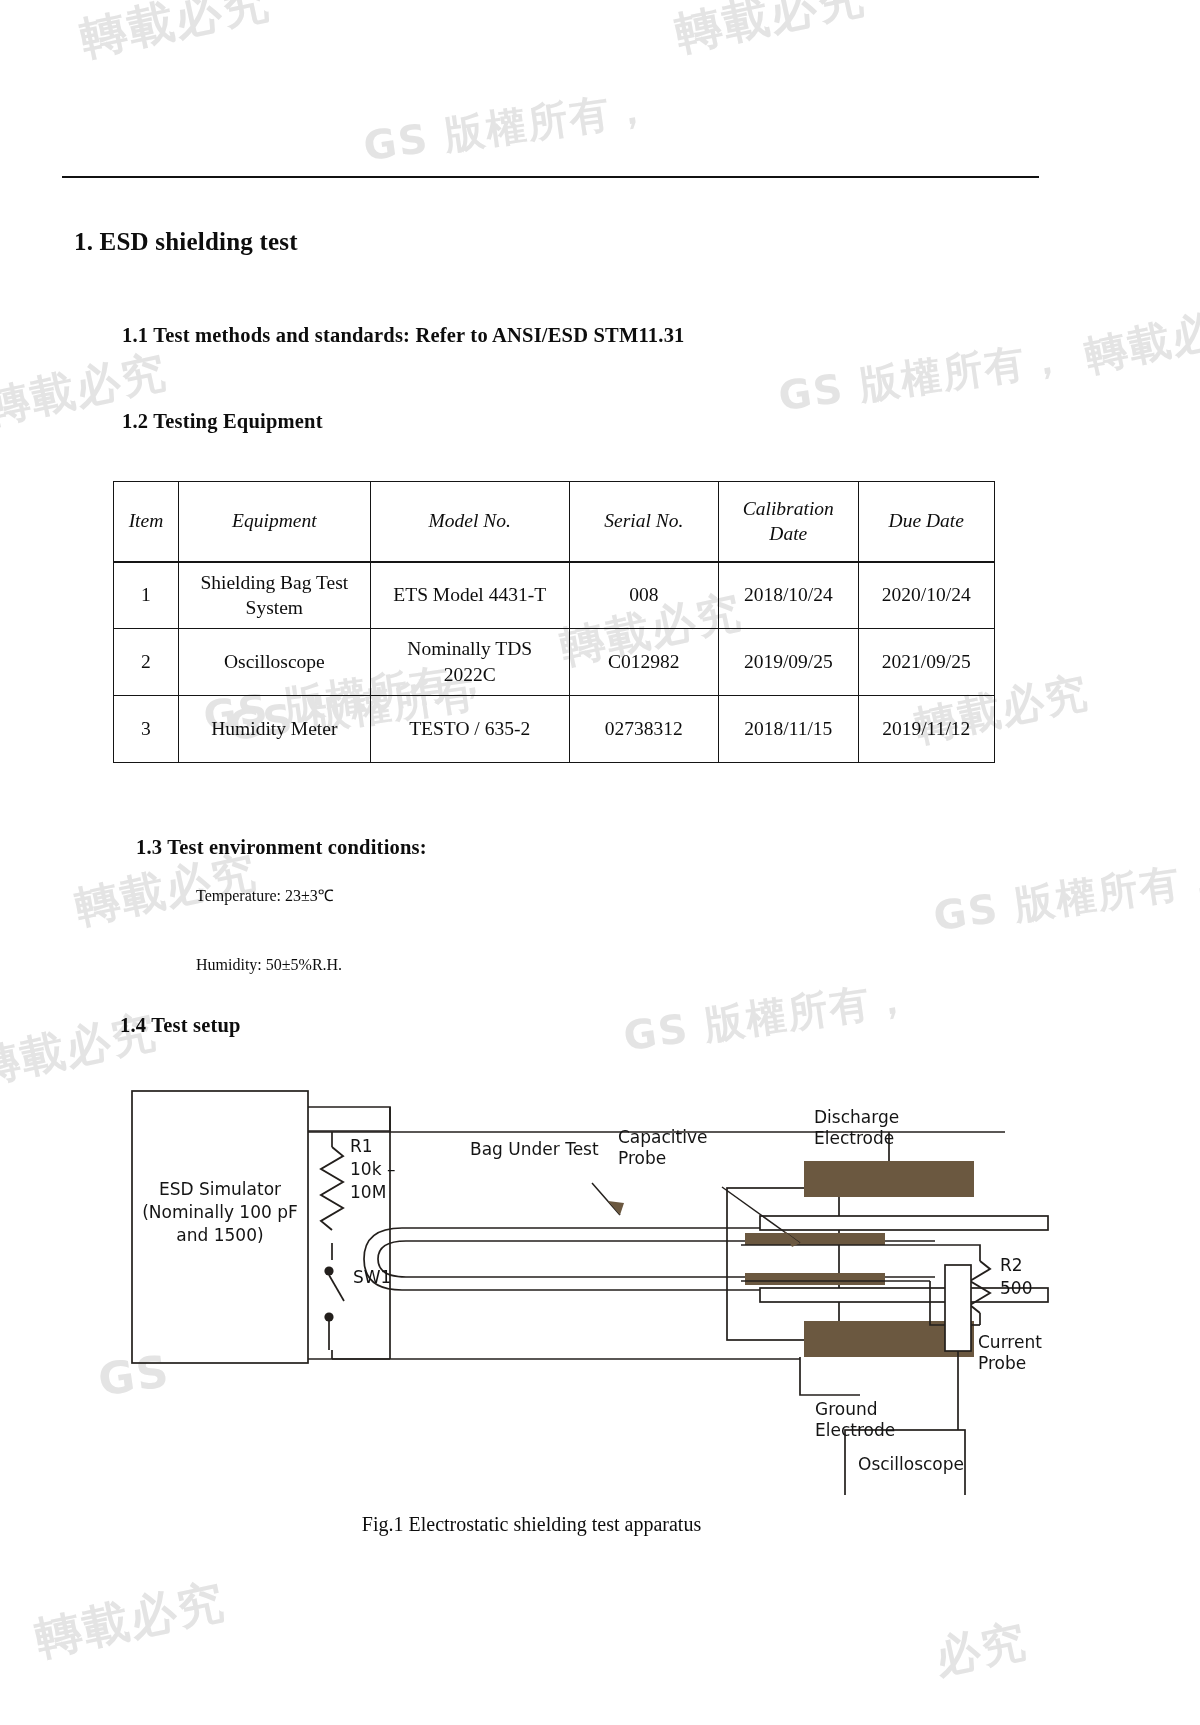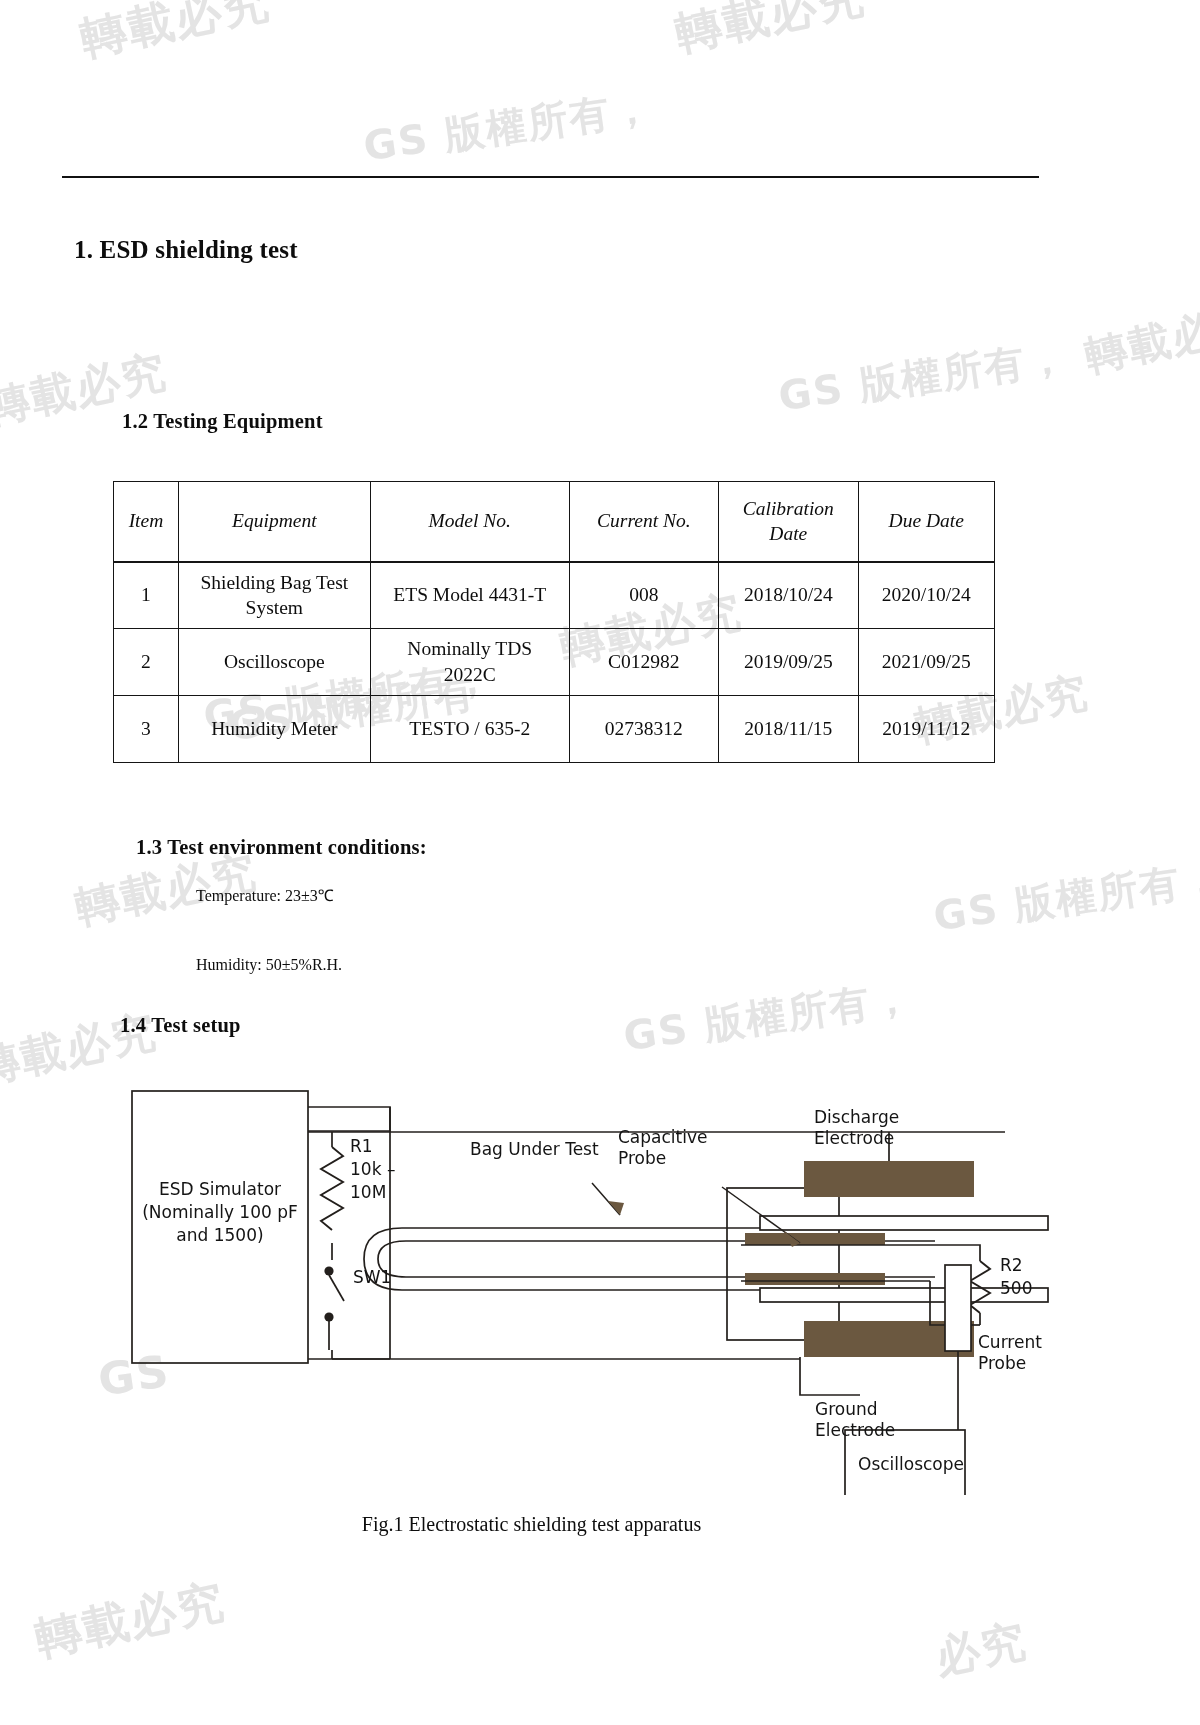--- a/index.html
+++ b/index.html
@@ -33,21 +33,21 @@
   #page { position:absolute; inset:0; z-index:10; }
 
   .rule {
     position:absolute;
     left:62px; top:176px; width:977px;
     border-top:2.5px solid #111;
   }
 
   .h1 {
     position:absolute;
-    left:74px; top:236px;
+    left:74px; top:228px;
     font-size:25px; font-weight:bold;
     letter-spacing:.2px;
   }
   .h2 {
     position:absolute;
     font-size:20.5px; font-weight:bold;
     letter-spacing:.2px;
   }
   #h-11 { left:122px; top:324px; }
   #h-12 { left:122px; top:410px; }
@@ -124,29 +124,30 @@
     <div class="wm" style="left: 30px; top: 1610px; font-size: 46px; color: rgb(228, 228, 228); transform: rotate(-12deg);">轉載必究</div>
     <div class="wm" style="left: 930px; top: 1630px; font-size: 44px; color: rgb(228, 228, 228); transform: rotate(-12deg);">必究</div>
   </div>
 
 <div id="page">
 
   <div class="rule"></div>
 
   <div class="h1">1. ESD shielding test</div>
 
+  <div class="h2" id="h-11">1.1 Test methods and standards: Refer to ANSI/ESD STM11.31</div>
   <div class="h2" id="h-12">1.2 Testing Equipment</div>
 
   <table id="equip-table">
     <thead>
       <tr>
         <td class="c-item">Item</td>
         <td class="c-equip">Equipment</td>
         <td class="c-model">Model No.</td>
-        <td class="c-serial">Current No.</td>
+        <td class="c-serial">Serial No.</td>
         <td class="c-cal">
           <div>Calibration</div>
           <div>Date</div>
         </td>
         <td class="c-due">Due Date</td>
       </tr>
     </thead>
     <tbody>
       <tr>
         <td>1</td>

